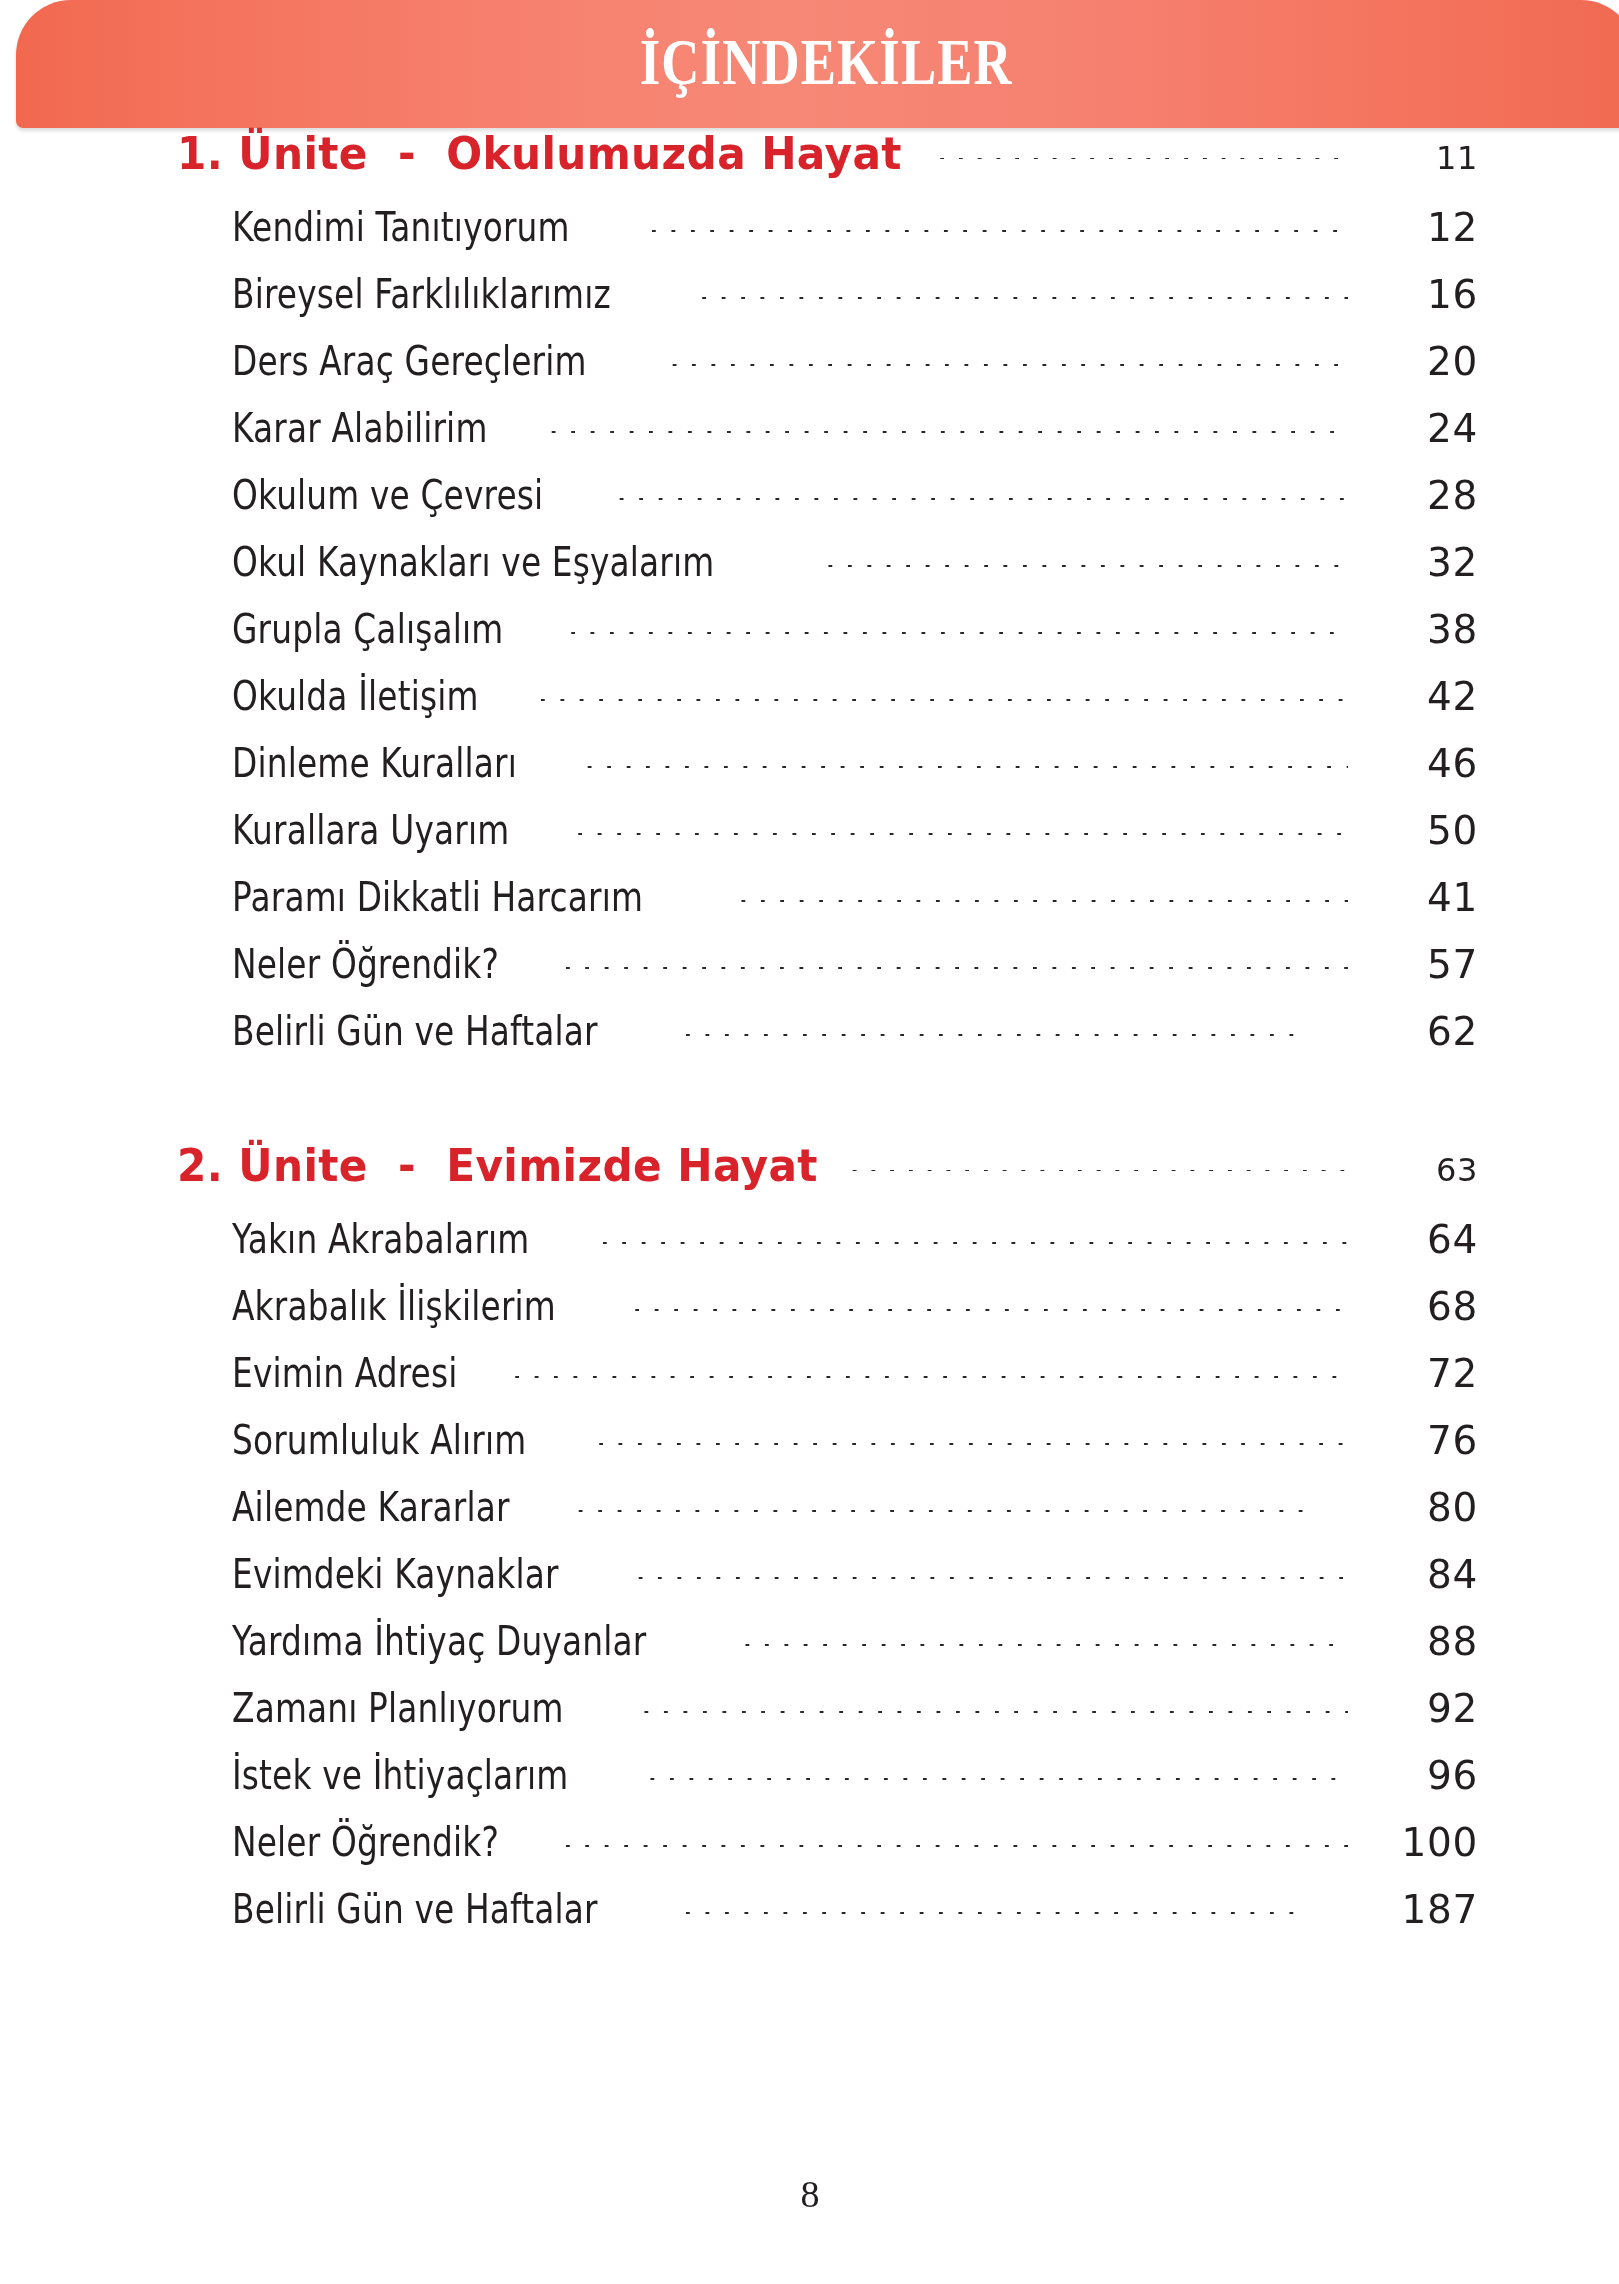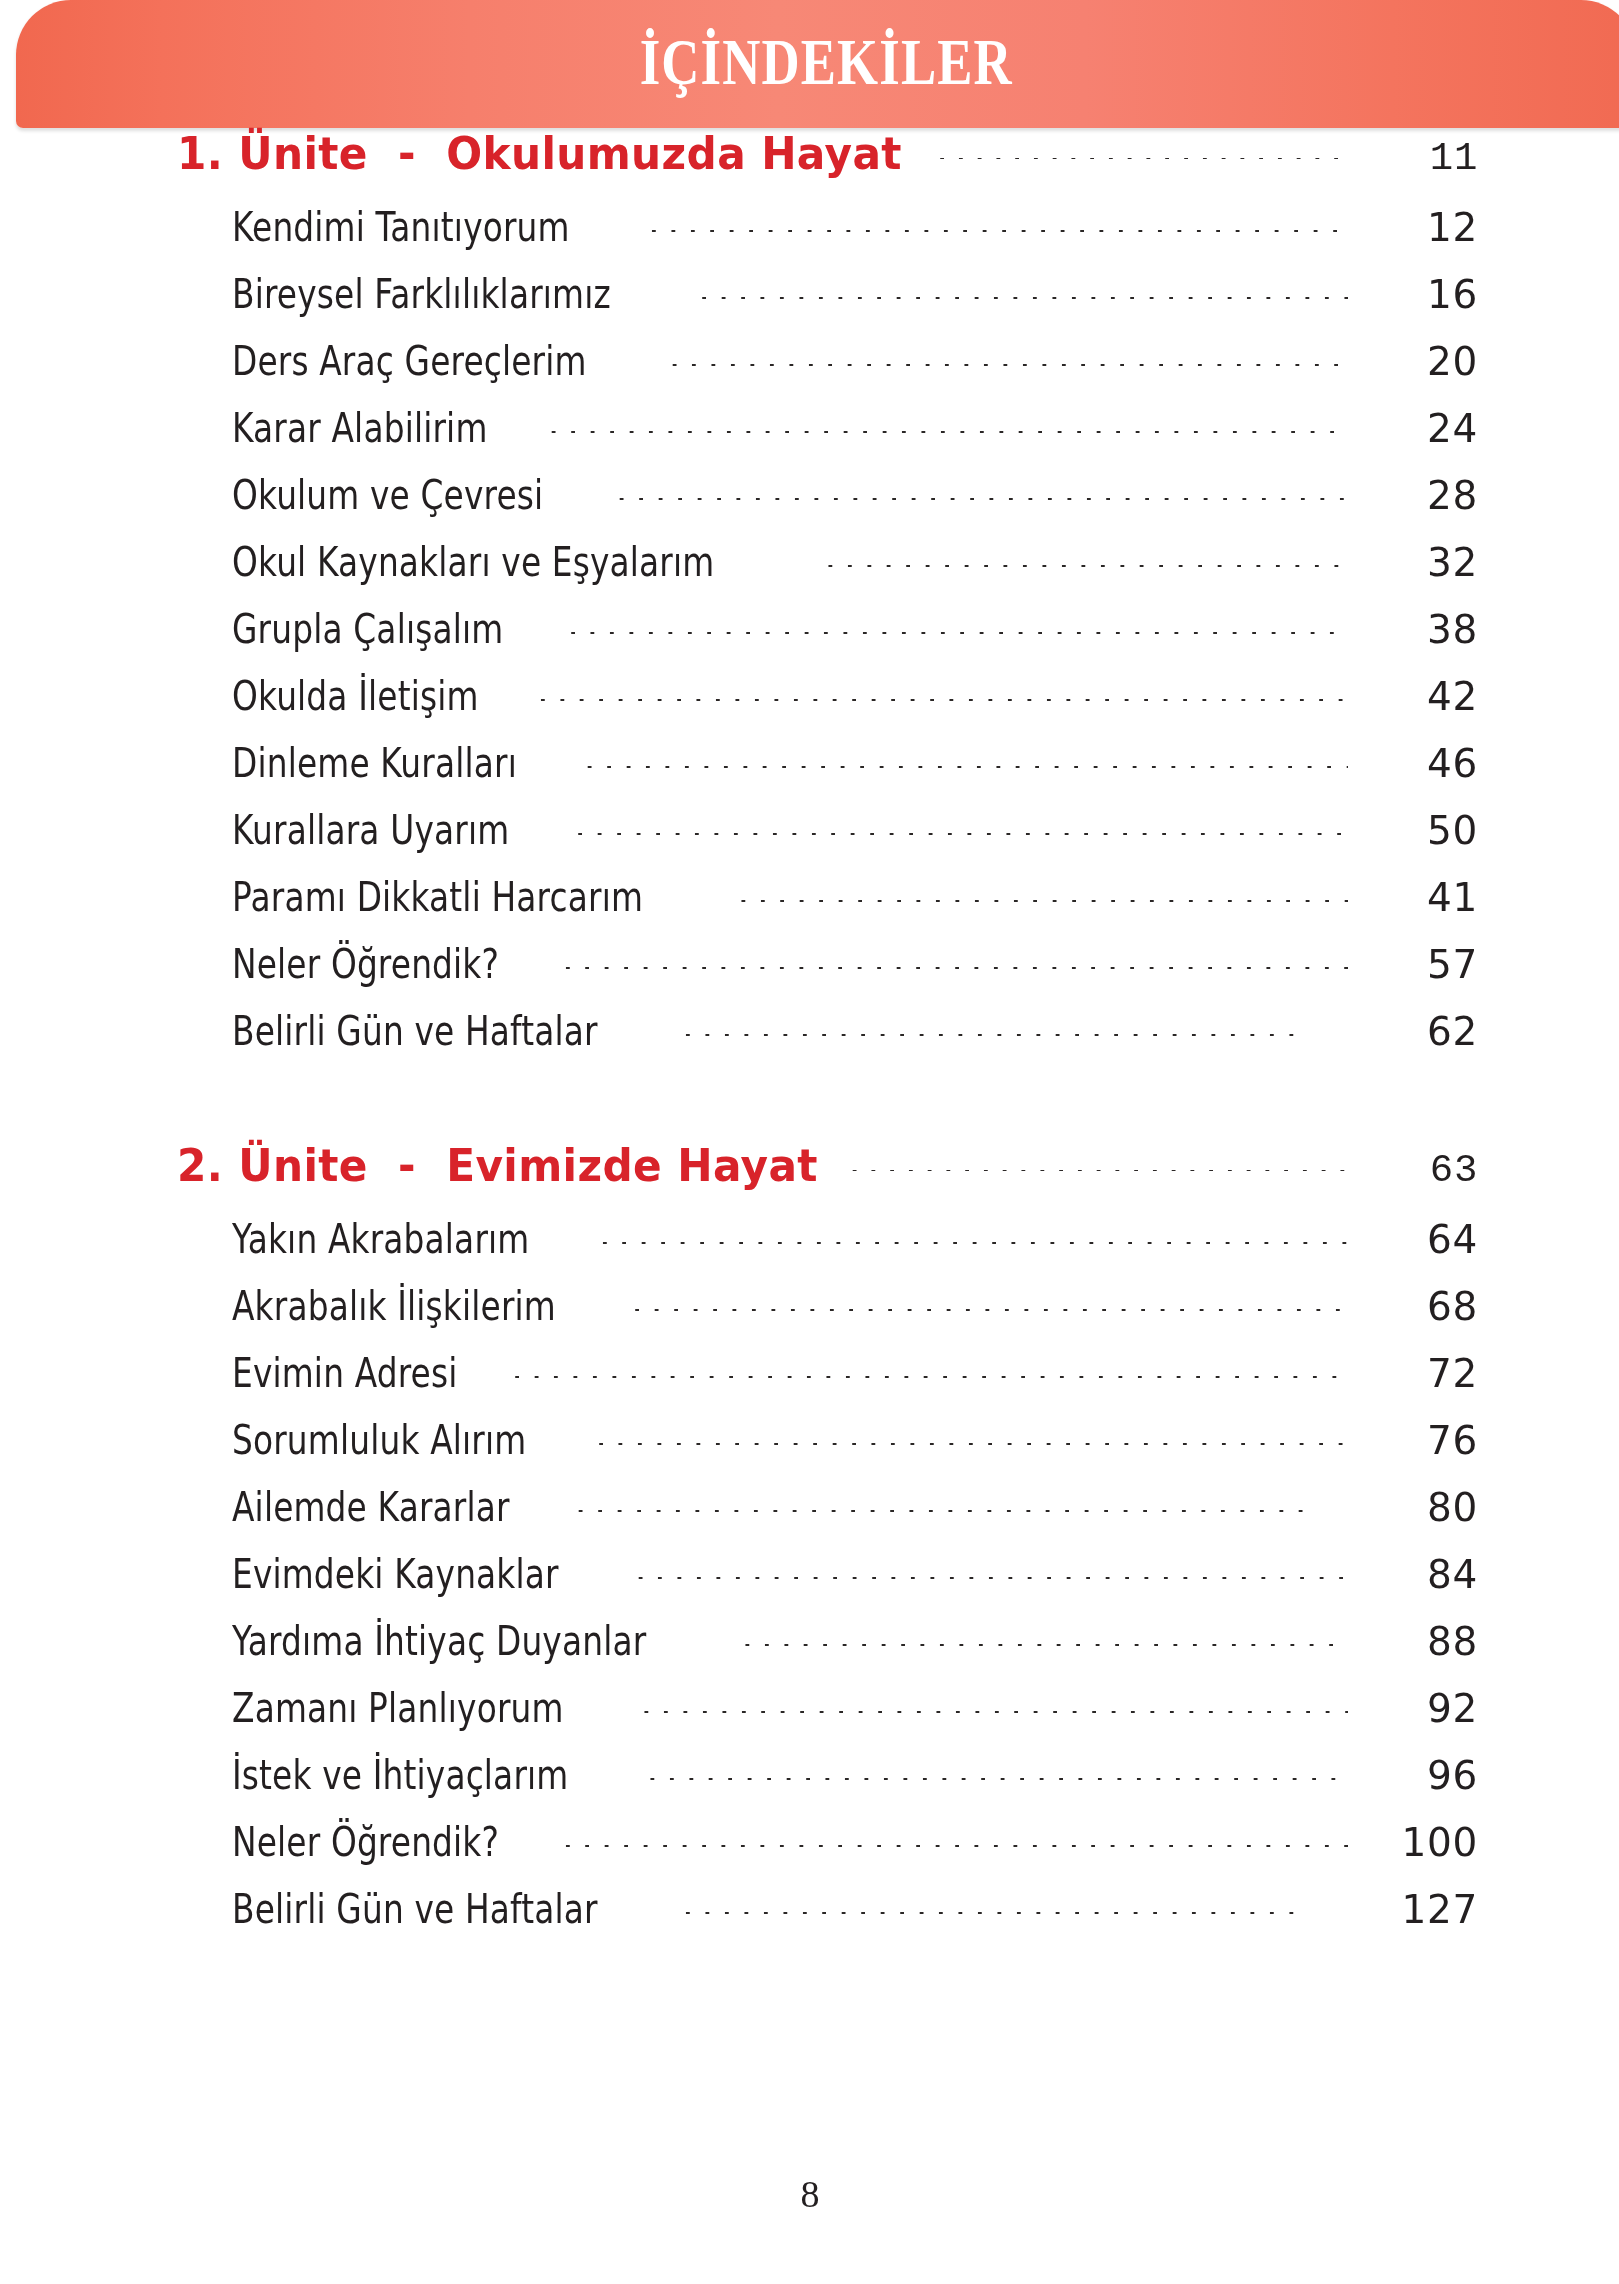--- a/index.html
+++ b/index.html
@@ -134,22 +134,21 @@
 
   .page-num {
     flex: 0 0 120px;
     text-align: right;
     font-family: "DejaVu Sans", sans-serif;
     font-size: 39px;
     color: #231f20;
     letter-spacing: 0.7px;
   }
   .unit-row .page-num {
-    font-size: 39px;
-    font-family: Liberation Mono, monospace;
+    font-size: 32px;
   }
 
   
   .leader.short { margin-right: 55px; }
 
   
   .footer {
     position: absolute;
     left: 0;
     top: 2172px;
@@ -298,21 +297,21 @@
       <span class="page-num">96</span>
     </div>
     <div class="row entry-row">
       <span class="row-label">Neler Öğrendik?</span>
       <span class="leader"></span>
       <span class="page-num">100</span>
     </div>
     <div class="row entry-row">
       <span class="row-label">Belirli Gün ve Haftalar</span>
       <span class="leader short"></span>
-      <span class="page-num">127</span>
+      <span class="page-num">187</span>
     </div>
   </div>
 </div>
 
 <div class="footer">
   <span class="footer-num">8</span>
 </div>
 
 
 </body></html>

